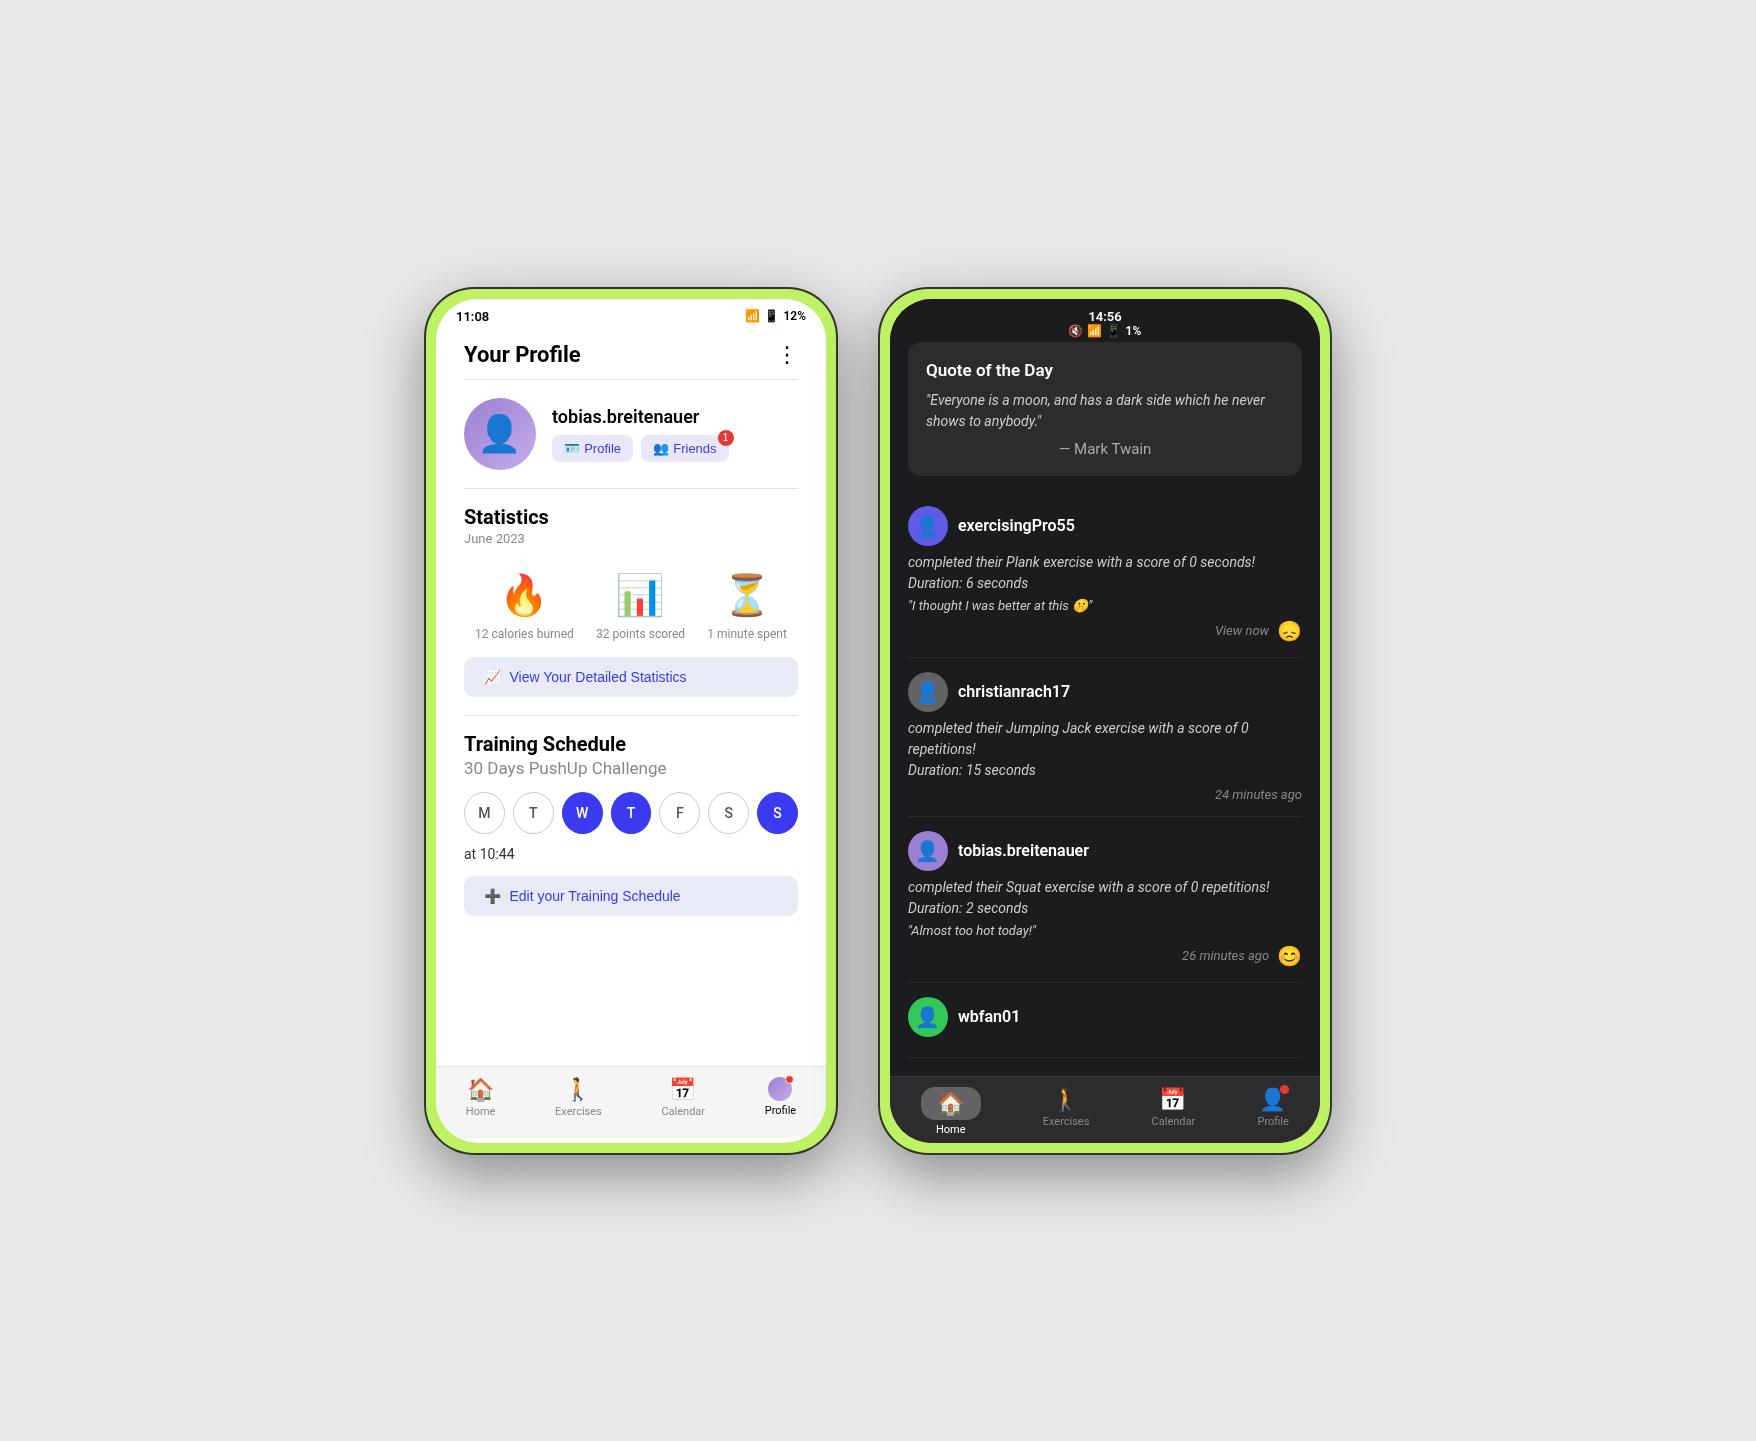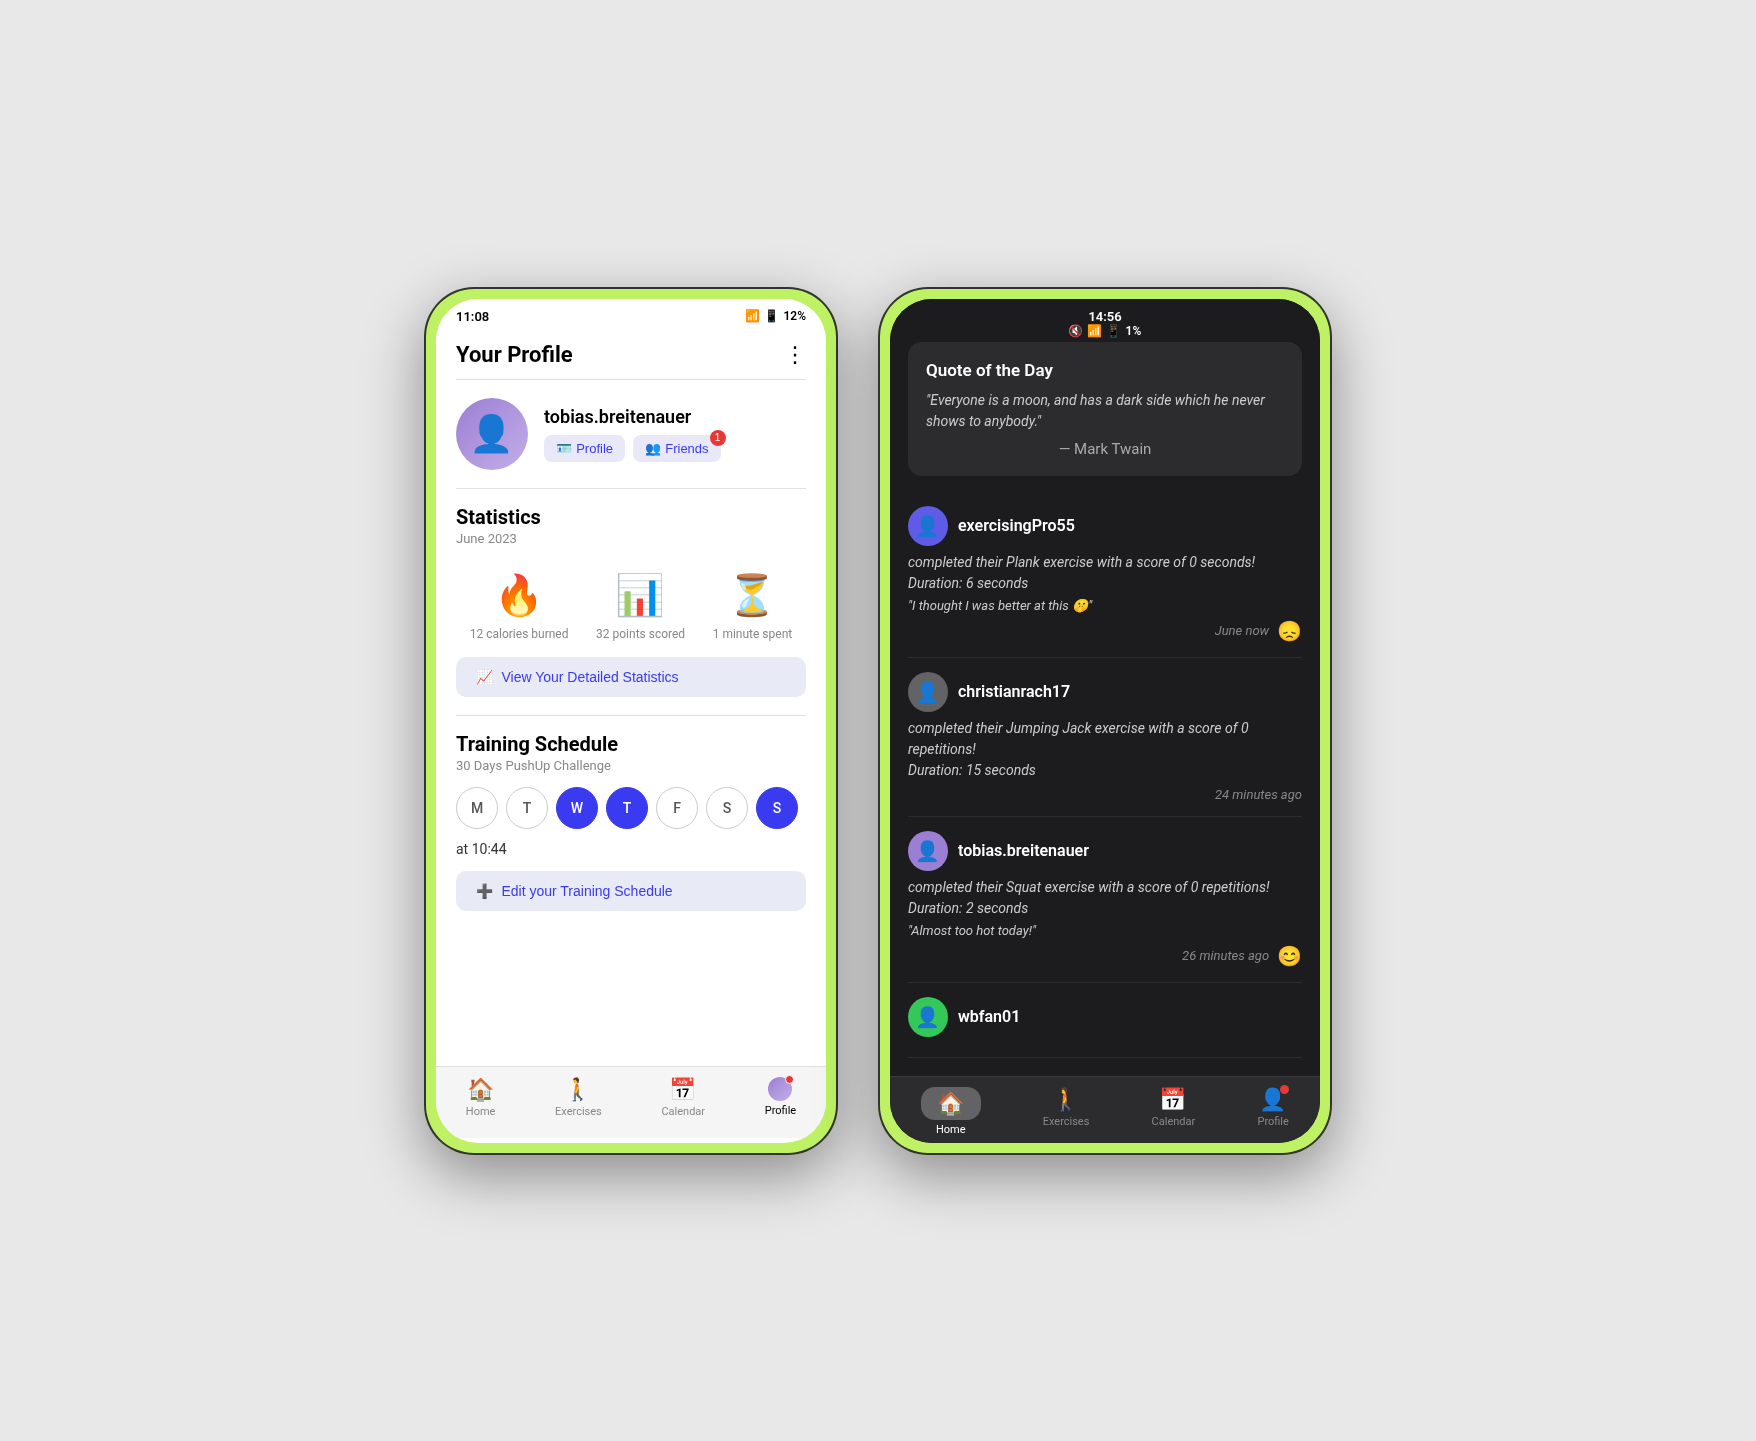--- a/index.html
+++ b/index.html
@@ -62,21 +62,21 @@
     
     .scroll-content {
       overflow-y: auto;
       overflow-x: hidden;
     }
     .scroll-content::-webkit-scrollbar { display: none; }
 
     
     .light-content {
       background: #fff;
-      padding: 0 20px;
+      padding: 0 28px;
     }
 
     .profile-header {
       display: flex;
       justify-content: space-between;
       align-items: center;
       padding: 14px 0 12px;
     }
     .profile-title {
       font-size: 22px;
@@ -202,21 +202,21 @@
       cursor: pointer;
       display: flex;
       align-items: center;
       gap: 8px;
       width: 100%;
       margin-bottom: 18px;
     }
 
     .training-section { padding: 16px 0; }
     .training-challenge {
-      font-size: 13px;
+      font-size: 17px;
       color: #888;
       margin-bottom: 14px;
     }
     .days-row {
       display: flex;
       gap: 8px;
       margin-bottom: 12px;
     }
     .day-circle {
       width: 42px;
@@ -593,21 +593,21 @@
         </div>
 
         <div class="activity-item">
           <div class="activity-header">
             <div class="activity-avatar av-blue">👤</div>
             <span class="activity-username">exercisingPro55</span>
           </div>
           <div class="activity-text">completed their Plank exercise with a score of 0 seconds!<br>Duration: 6 seconds</div>
           <div class="activity-quote">"I thought I was better at this 🤫"</div>
           <div class="activity-footer">
-            <span class="activity-time">June now</span>
+            <span class="activity-time">View now</span>
             <span class="emoji-reaction">😞</span>
           </div>
         </div>
 
         <div class="activity-item">
           <div class="activity-header">
             <div class="activity-avatar av-gray">👤</div>
             <span class="activity-username">christianrach17</span>
           </div>
           <div class="activity-text">completed their Jumping Jack exercise with a score of 0 repetitions!<br>Duration: 15 seconds</div>

